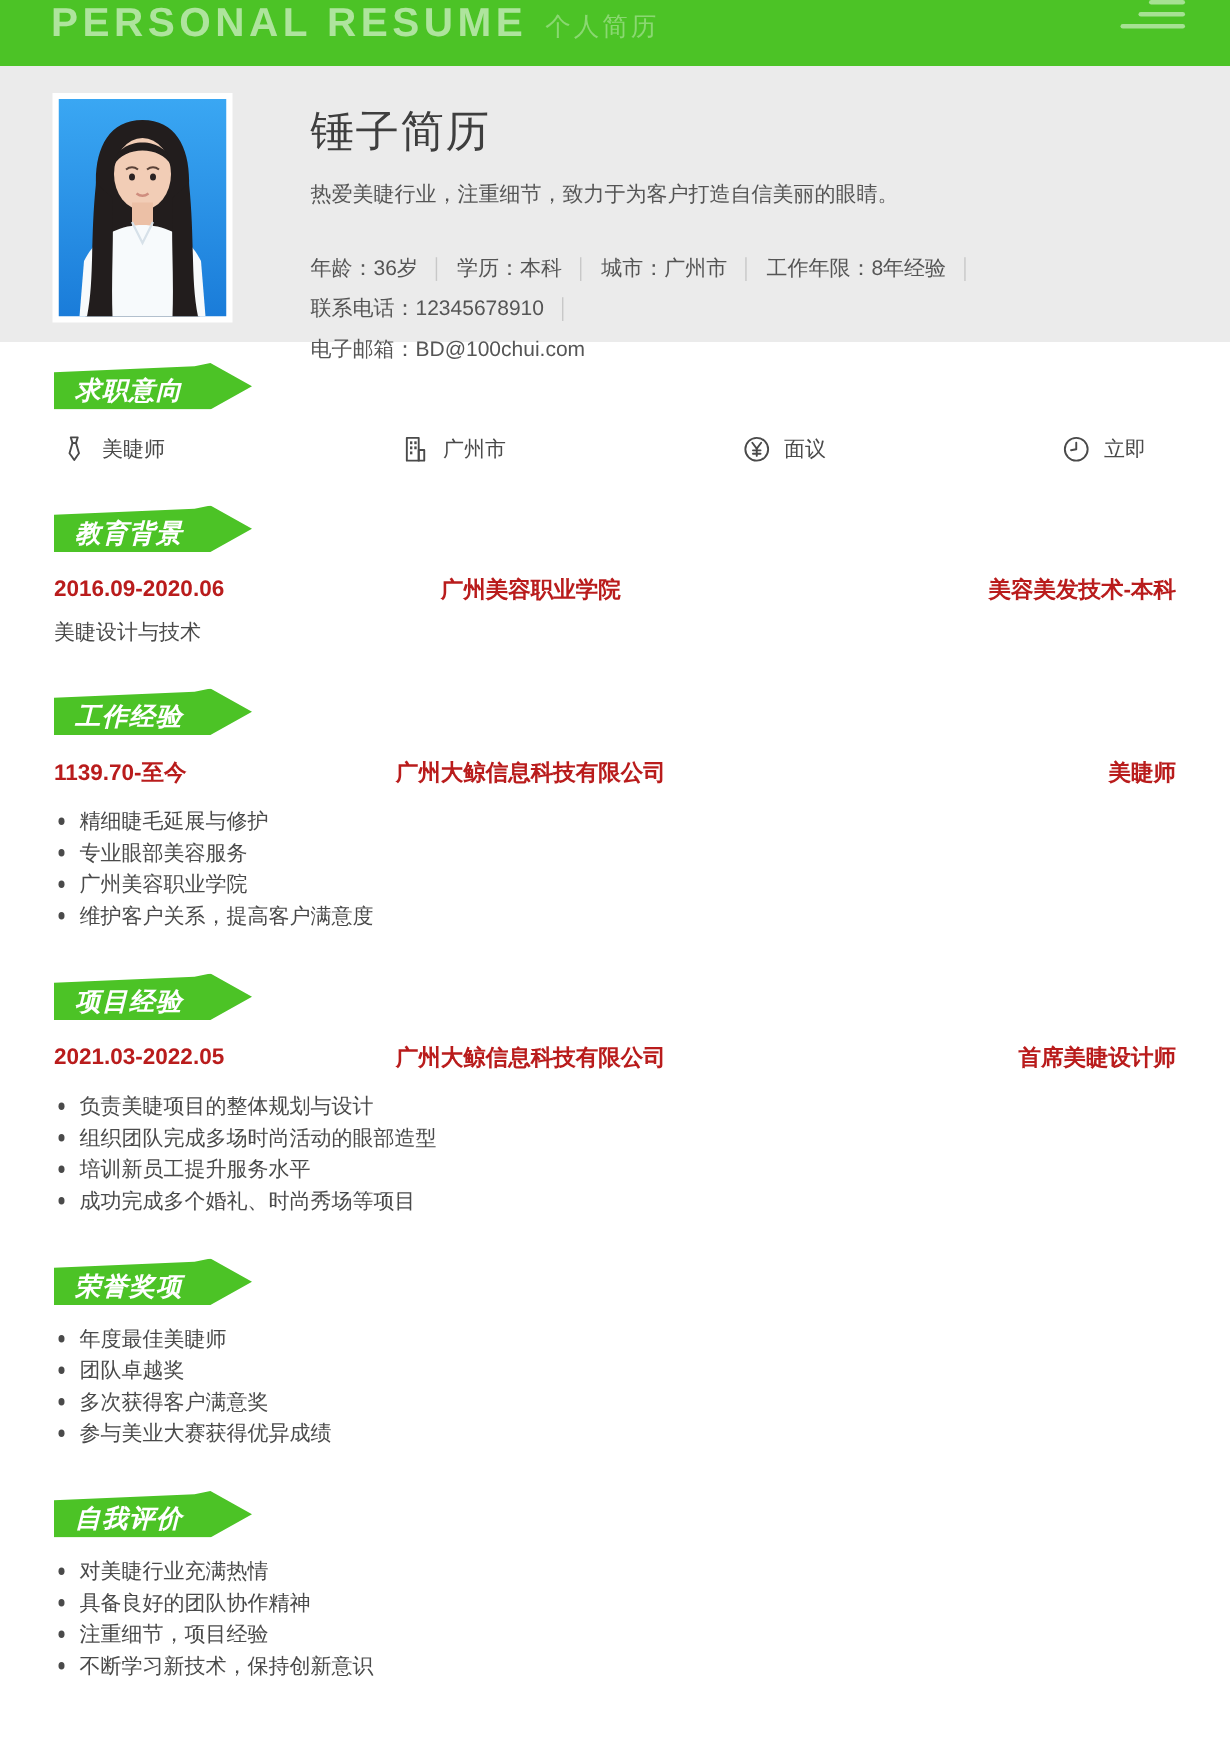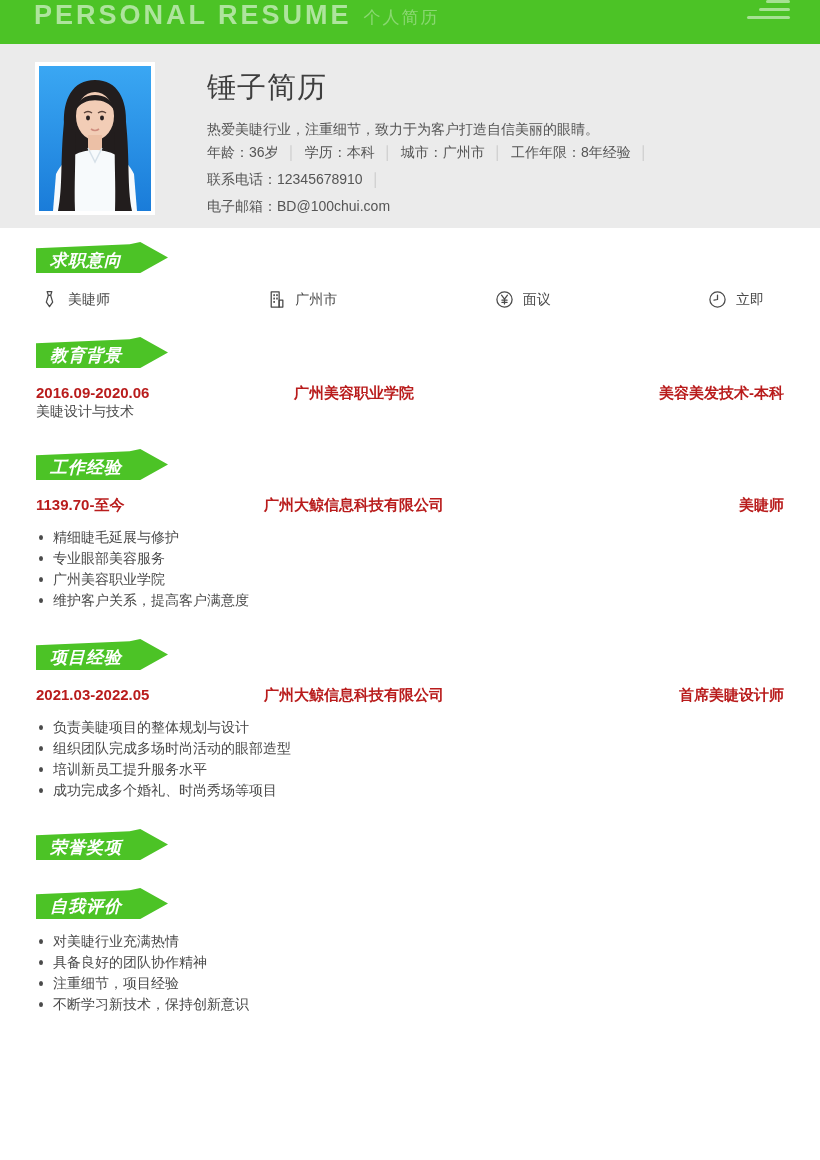--- a/index.html
+++ b/index.html
@@ -17,21 +17,21 @@
   .menu i:nth-child(2){ width:31px; }
   .menu i:nth-child(3){ width:43px; }
 
   
   .profile { background:#ebebeb; height:184px; display:flex; padding:18px 36px 0 35px;gap:30px; }
   .photo { width:120px; height:153px; background:#fff; padding:4px; flex:none; }
   .photo svg { display:block; width:112px; height:145px; }
   .pinfo { margin-left:22px; padding-top:6px; flex:1; min-width:0; }
   .name { font-size:29px; color:#3e3e3e; letter-spacing:1px; }
   .summary { margin-top:13px; font-size:14px; color:#555; }
-  .meta { margin-top:0; font-size:14px; color:#555; line-height:27px; max-width:615px; }
+  .meta { margin-top:26px; font-size:14px; color:#555; line-height:27px; max-width:615px; }
   .meta span { white-space:nowrap; }
   .meta span:not(:last-child)::after { content:"│"; color:#c8c8c8; margin:0 9px; font-size:13px; }
   .meta span:last-child { display:block; }
 
   
   .main { padding:0 36px; }
   .section { margin-top:28px; }
   .section:first-child { margin-top:14px; }
   .ribbon { width:132px; height:31px; background:var(--accent,#4cc326); color:#fff;
     font-size:17px; font-weight:bold; letter-spacing:1px;
@@ -42,21 +42,21 @@
   .intent-row { display:flex; justify-content:space-between; margin-top:17px; padding:0 20px 0 4px; }
   .intent-item { display:flex; align-items:center; gap:9px; font-size:14px; color:#4a4a4a; }
   .icon svg { display:block; width:19px; height:19px; stroke:#4a4a4a; fill:none;
     stroke-width:1.2; stroke-linecap:round; stroke-linejoin:round; }
 
   
   .row3 { display:flex; margin-top:16px; font-size:15px; font-weight:bold; color:#b91c1c; }
   .row3 .c1 { width:25%; }
   .row3 .c2 { width:35%; text-align:center; }
   .row3 .c3 { width:40%; text-align:right; }
-  .detail { margin-top:0; font-size:14px; color:#4a4a4a; }
+  .detail { margin-top:10px; font-size:14px; color:#4a4a4a; }
 
   
   ul.bullets { list-style:none; margin-top:12px; }
   .bullets li { position:relative; padding-left:17px; font-size:14px; color:#4a4a4a;
     line-height:21px; }
   .bullets li::before { content:""; position:absolute; left:3px; top:8px; width:4px; height:5px;
     border-radius:50%; background:#4a4a4a; }
 </style>
 </head>
 <body>
@@ -190,20 +190,26 @@
     <ul class="bullets">
         <li>负责美睫项目的整体规划与设计</li>
         <li>组织团队完成多场时尚活动的眼部造型</li>
         <li>培训新员工提升服务水平</li>
         <li>成功完成多个婚礼、时尚秀场等项目</li>
       </ul>
   </div>
 
   <div class="section">
     <div class="ribbon">荣誉奖项</div>
+    <ul class="bullets">
+        <li>年度最佳美睫师</li>
+        <li>团队卓越奖</li>
+        <li>多次获得客户满意奖</li>
+        <li>参与美业大赛获得优异成绩</li>
+      </ul>
   </div>
 
   <div class="section">
     <div class="ribbon">自我评价</div>
     <ul class="bullets">
         <li>对美睫行业充满热情</li>
         <li>具备良好的团队协作精神</li>
         <li>注重细节，项目经验</li>
         <li>不断学习新技术，保持创新意识</li>
       </ul>

